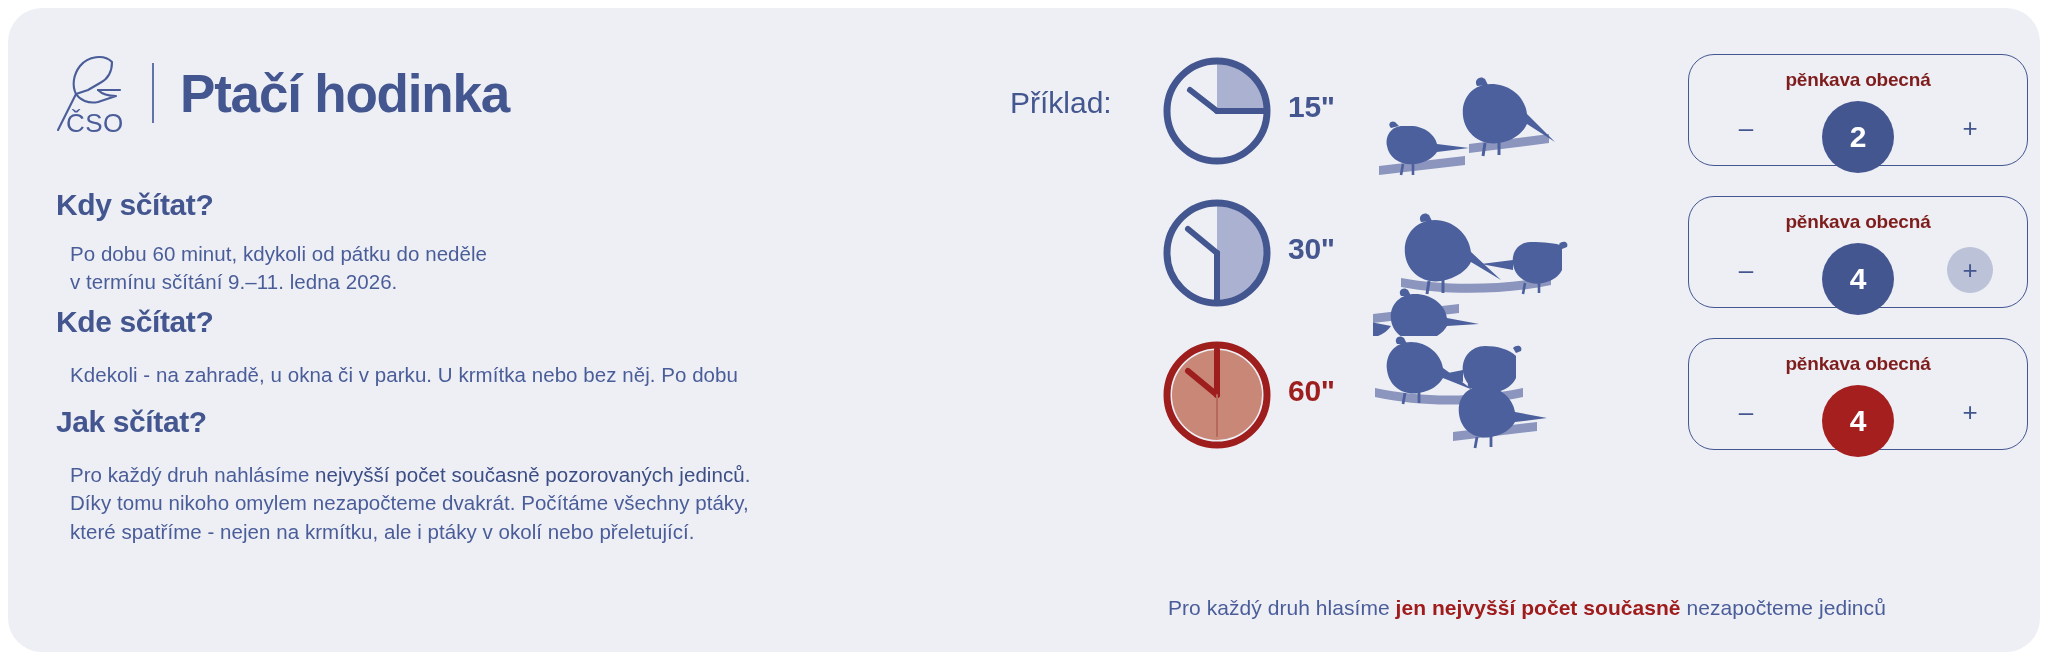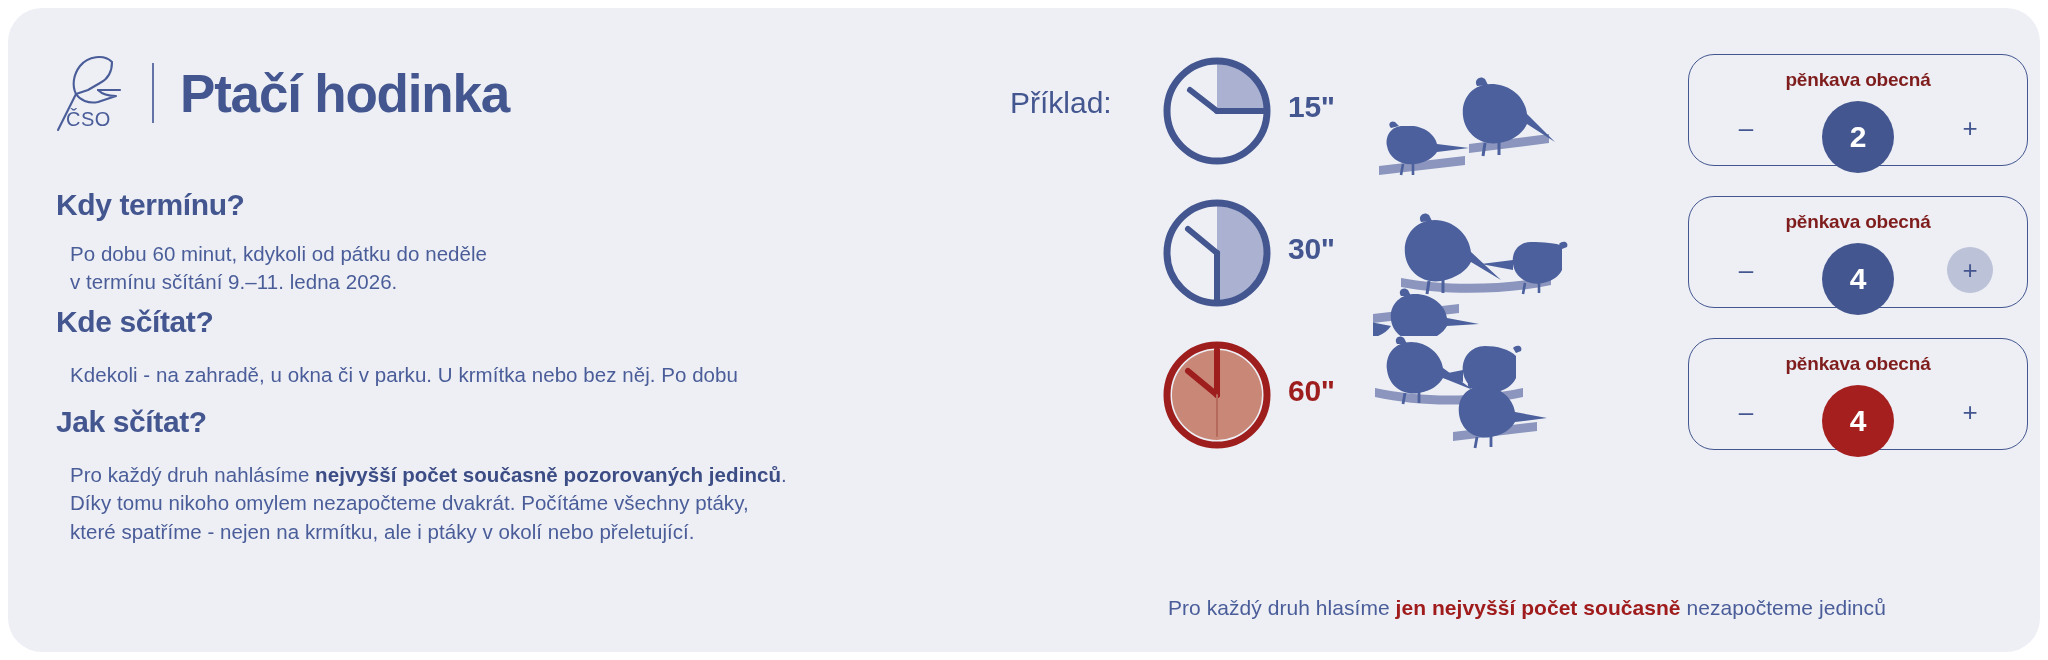--- a/index.html
+++ b/index.html
@@ -20,37 +20,37 @@
 
   
   .left{
     position:absolute;left:46px;top:36px;width:920px;height:590px;
   }
   .brandrow{position:absolute;left:0;top:6px;display:flex;align-items:center;gap:0;}
   .logo{width:78px;height:86px;position:relative;}
   .logo svg{position:absolute;left:0;top:0;}
   .logo .cso{
     position:absolute;left:12px;top:58px;
-    font-size:20px;font-weight:400;color:#4a5d99;letter-spacing:.5px;
+    font-size:26px;font-weight:400;color:#4a5d99;letter-spacing:.5px;
   }
   .vbar{width:2px;height:60px;background:#4a5d99;margin:0 26px 0 20px;opacity:.85;}
   .title{
     font-size:53px;font-weight:800;color:#44568f;letter-spacing:-1.2px;
     line-height:1;white-space:nowrap;
   }
 
   .h2{
     font-size:30px;font-weight:800;color:#44568f;letter-spacing:-0.4px;
     margin:0;line-height:1;
   }
   .para{
     font-size:20.5px;font-weight:400;color:#4a5d99;line-height:1.38;
     margin:14px;letter-spacing:.05px;
   }
-  .para b{font-weight:700;color:#3c4d85;text-align:center;}
+  .para b{font-weight:400;color:#3c4d85;text-align:center;}
 
   .blk-kdy{position:absolute;left:2px;top:146px;}
   .blk-kdy .para{margin-top:20px;}
   .blk-kde{position:absolute;left:2px;top:263px;}
   .blk-kde .para{margin-top:24px;}
   .blk-jak{position:absolute;left:2px;top:363px;}
   .blk-jak .para{margin-top:24px;}
 
   
   .priklad{
@@ -128,21 +128,21 @@
             <path d="M22 44 L 4 80"></path>
           </g>
         </svg>
         <div class="cso">ČSO</div>
       </div>
       <div class="vbar"></div>
       <div class="title">Ptačí hodinka</div>
     </div>
 
     <div class="blk-kdy">
-      <h2 class="h2">Kdy termínu?</h2>
+      <h2 class="h2">Kdy sčítat?</h2>
       <p class="para">
         <span>Po dobu 60 minut, kdykoli od pátku do neděle</span><br>
         <span>v termínu sčítání 9.–11. ledna 2026.</span>
       </p>
     </div>
 
     <div class="blk-kde">
       <h2 class="h2">Kde sčítat?</h2>
       <p class="para">
         <span>Kdekoli - na zahradě, u okna či v parku. U krmítka nebo bez něj. Po dobu</span><br>

